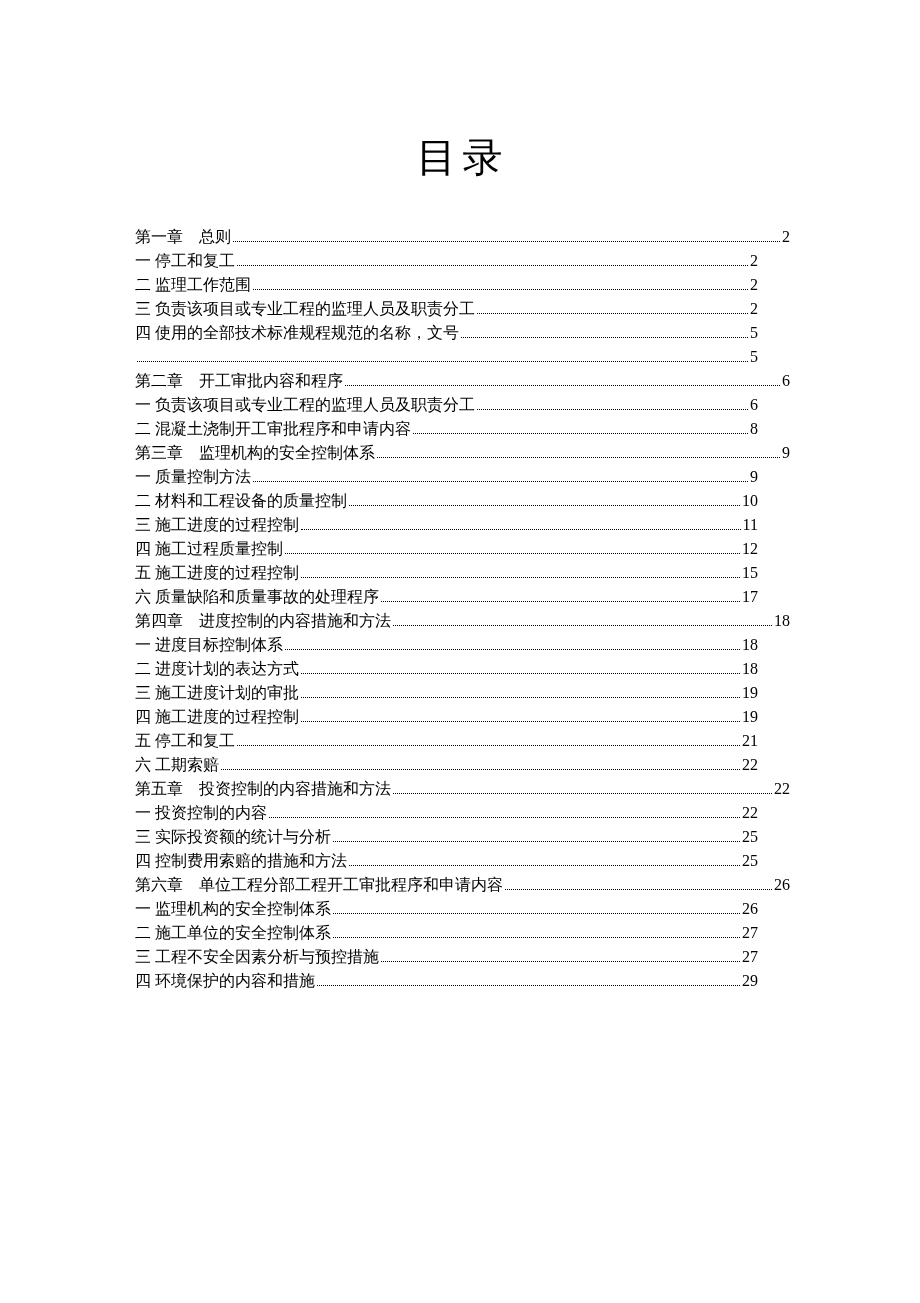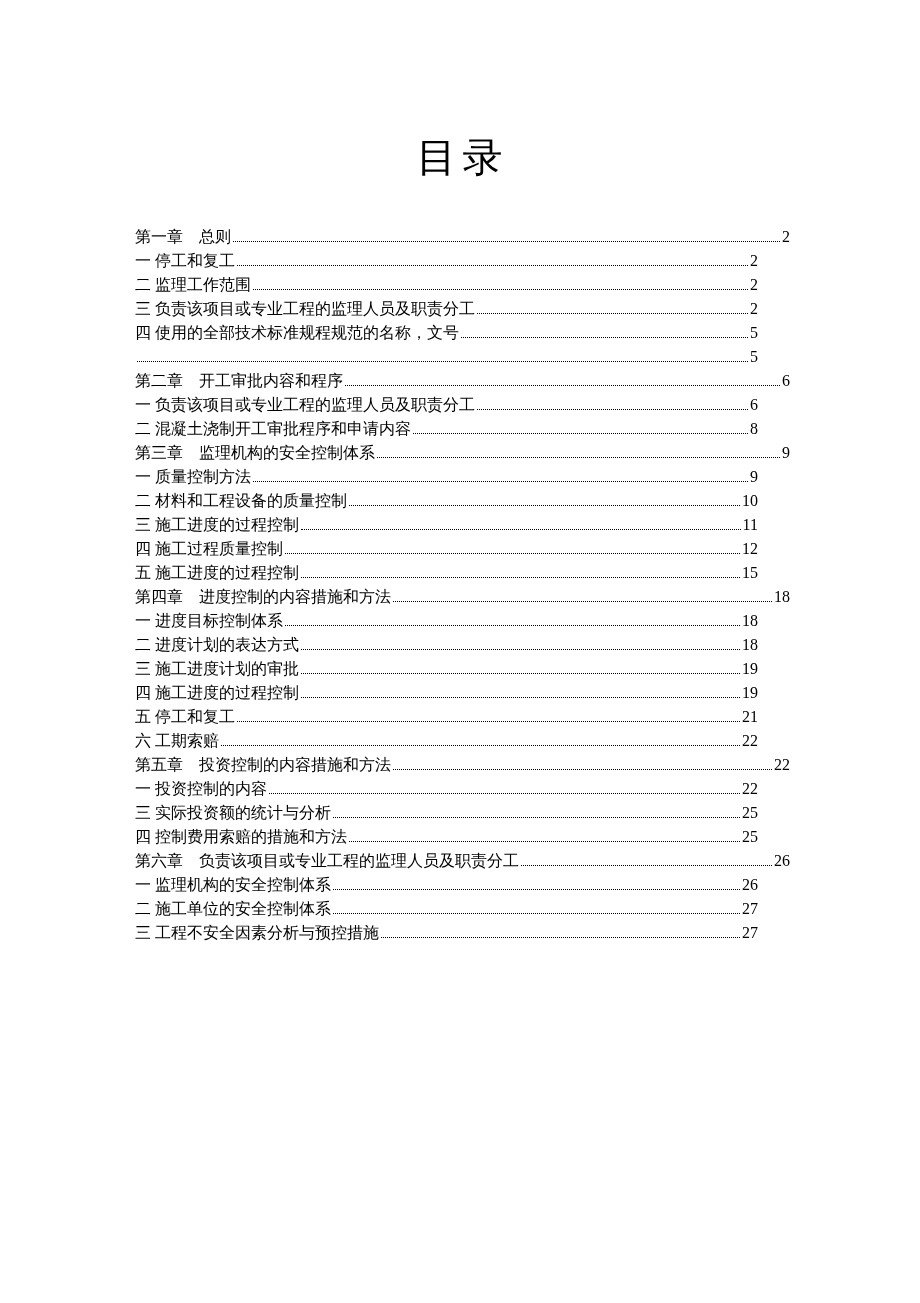--- a/index.html
+++ b/index.html
@@ -109,20 +109,25 @@
     <div class="toc-row sub">
       <span class="toc-label">四 施工过程质量控制</span>
       <span class="toc-dots"></span>
       <span class="toc-page">12</span>
     </div>
     <div class="toc-row sub">
       <span class="toc-label">五 施工进度的过程控制</span>
       <span class="toc-dots"></span>
       <span class="toc-page">15</span>
     </div>
+    <div class="toc-row sub">
+      <span class="toc-label">六 质量缺陷和质量事故的处理程序</span>
+      <span class="toc-dots"></span>
+      <span class="toc-page">17</span>
+    </div>
     <div class="toc-row chapter">
       <span class="toc-label">第四章 进度控制的内容措施和方法</span>
       <span class="toc-dots"></span>
       <span class="toc-page">18</span>
     </div>
     <div class="toc-row sub">
       <span class="toc-label">一 进度目标控制体系</span>
       <span class="toc-dots"></span>
       <span class="toc-page">18</span>
     </div>
@@ -165,32 +170,37 @@
       <span class="toc-label">三 实际投资额的统计与分析</span>
       <span class="toc-dots"></span>
       <span class="toc-page">25</span>
     </div>
     <div class="toc-row sub">
       <span class="toc-label">四 控制费用索赔的措施和方法</span>
       <span class="toc-dots"></span>
       <span class="toc-page">25</span>
     </div>
     <div class="toc-row chapter">
-      <span class="toc-label">第六章 负责该项目或专业工程的监理人员及职责分工</span>
+      <span class="toc-label">第六章 单位工程分部工程开工审批程序和申请内容</span>
       <span class="toc-dots"></span>
       <span class="toc-page">26</span>
     </div>
     <div class="toc-row sub">
       <span class="toc-label">一 监理机构的安全控制体系</span>
       <span class="toc-dots"></span>
       <span class="toc-page">26</span>
     </div>
     <div class="toc-row sub">
       <span class="toc-label">二 施工单位的安全控制体系</span>
       <span class="toc-dots"></span>
       <span class="toc-page">27</span>
     </div>
     <div class="toc-row sub">
       <span class="toc-label">三 工程不安全因素分析与预控措施</span>
       <span class="toc-dots"></span>
       <span class="toc-page">27</span>
+    </div>
+    <div class="toc-row sub">
+      <span class="toc-label">四 环境保护的内容和措施</span>
+      <span class="toc-dots"></span>
+      <span class="toc-page">29</span>
     </div>
   </div>
 
 </body></html>

